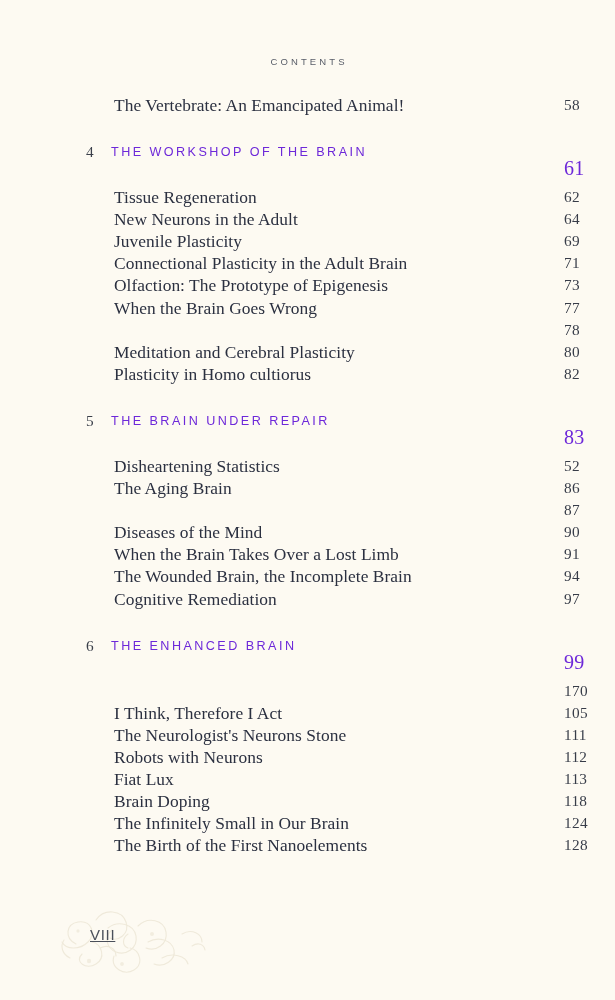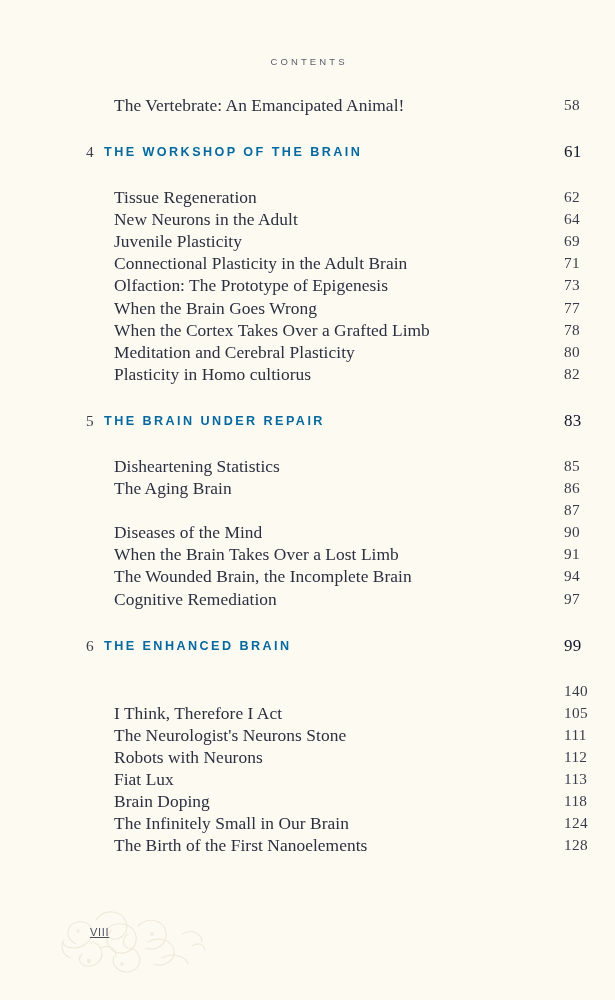--- a/index.html
+++ b/index.html
@@ -81,34 +81,34 @@
   .chapter .chnum {
     position: absolute;
     left: 86px;
     top: 0;
     font-family: "Liberation Serif", serif;
     font-size: 15.3px;
     color: #3a3f4a;
   }
   .chapter .chtitle {
     position: absolute;
-    left: 104px;
+    left: 111px;
     top: 0;
     font-family: "Liberation Sans", sans-serif;
     font-size: 12.6px;
     letter-spacing: 2.45px;
-    color: #0369a1;
-    font-weight: 700;
+    color: #6d28d9;
+    font-weight: 400;
   }
   .chapter .pageno {
     position: absolute;
     left: 564px;
-    top: 0;
-    font-size: 17px;
-    color: #0f172a;
+    top: 16px;
+    font-size: 20px;
+    color: #6d28d9;
     letter-spacing: 0.3px;
   }
 
   
   .gap-before-chapter { height: 23px; }
   .gap-after-chapter  { height: 21px; }
 
   
   .folio-block {
     position: absolute;
@@ -123,21 +123,21 @@
     top: 0;
     width: 160px;
     height: 84px;
     opacity: 0.5;
   }
   .folio-num {
     position: absolute;
     left: 38px;
     top: 28px;
     font-family: "Liberation Sans", sans-serif;
-    font-size: 11px;
+    font-size: 15px;
     letter-spacing: 0.7px;
     color: #4a4f5a;
     text-decoration: underline;
   }
 </style>
 </head>
 <body>
 
 <div class="page">
 
@@ -173,41 +173,40 @@
       </div>
       <div class="row entry">
         <span class="title">Olfaction: The Prototype of Epigenesis</span>
         <span class="pageno">73</span>
       </div>
       <div class="row entry">
         <span class="title">When the Brain Goes Wrong</span>
         <span class="pageno">77</span>
       </div>
       <div class="row entry">
-        <span class="title">When the Cortex Takes Over a Grafted Limb</span>
         <span class="pageno">78</span>
       </div>
       <div class="row entry">
         <span class="title">Meditation and Cerebral Plasticity</span>
         <span class="pageno">80</span>
       </div>
       <div class="row entry">
         <span class="title">Plasticity in <span class="it">Homo cultiorus</span></span>
         <span class="pageno">82</span>
       </div>
       <div class="gap-before-chapter"></div>
       <div class="row chapter">
         <span class="chnum">5</span>
         <span class="chtitle">THE BRAIN UNDER REPAIR</span>
         <span class="pageno">83</span>
       </div>
       <div class="gap-after-chapter"></div>
       <div class="row entry">
         <span class="title">Disheartening Statistics</span>
-        <span class="pageno">85</span>
+        <span class="pageno">52</span>
       </div>
       <div class="row entry">
         <span class="title">The Aging Brain</span>
         <span class="pageno">86</span>
       </div>
       <div class="row entry">
         <span class="pageno">87</span>
       </div>
       <div class="row entry">
         <span class="title">Diseases of the Mind</span>
@@ -226,21 +225,21 @@
         <span class="pageno">97</span>
       </div>
       <div class="gap-before-chapter"></div>
       <div class="row chapter">
         <span class="chnum">6</span>
         <span class="chtitle">THE ENHANCED BRAIN</span>
         <span class="pageno">99</span>
       </div>
       <div class="gap-after-chapter"></div>
       <div class="row entry">
-        <span class="pageno">140</span>
+        <span class="pageno">170</span>
       </div>
       <div class="row entry">
         <span class="title">I Think, Therefore I Act</span>
         <span class="pageno">105</span>
       </div>
       <div class="row entry">
         <span class="title">The Neurologist's Neurons Stone</span>
         <span class="pageno">111</span>
       </div>
       <div class="row entry">

